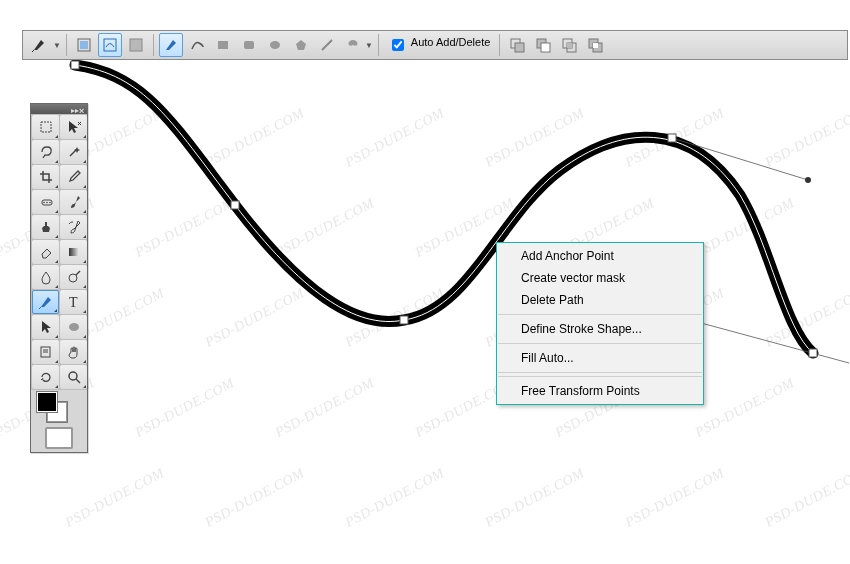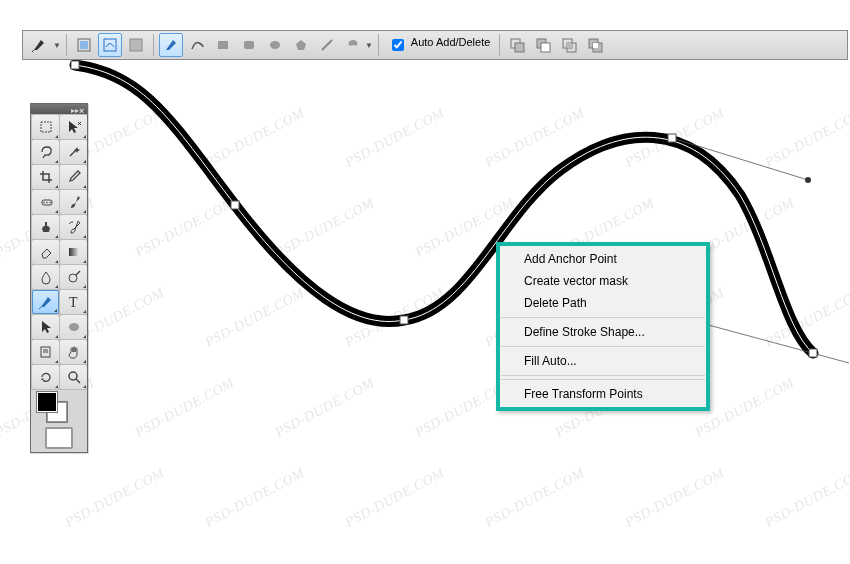--- a/index.html
+++ b/index.html
@@ -16,21 +16,21 @@
 .tool-hdr span{width:6px;height:6px;display:inline-block}
 .tool-grid{display:grid;grid-template-columns:27px 27px;gap:1px;padding:1px;background:#bdbdbd}
 .tool{width:27px;height:24px;background:linear-gradient(#efefef,#dcdcdc);display:flex;align-items:center;justify-content:center;position:relative;border-radius:2px}
 .tool.sel{background:linear-gradient(#cfe9ff,#a7d4ff);border:1px solid #4f93d6;width:25px;height:22px}
 .tool .tri{position:absolute;right:1px;bottom:1px;width:0;height:0;border-left:3px solid transparent;border-bottom:3px solid #444}
 .swatches{padding:4px 6px 2px 6px;position:relative;height:28px}
 .sw-fg{position:absolute;left:6px;top:2px;width:18px;height:18px;background:#000;border:1px solid #fff;outline:1px solid #777;z-index:2}
 .sw-bg{position:absolute;left:16px;top:12px;width:18px;height:18px;background:#fff;border:1px solid #999;outline:1px solid #777;z-index:1}
 .qmask{padding:3px;display:flex;justify-content:center}
 .qmask .qm{width:24px;height:18px;border:2px solid #999;border-radius:2px;background:#fff}
-.ctx-menu{position:absolute;left:496px;top:242px;width:206px;background:#f1f1f1;border:4px solid #14b8a6;box-shadow:2px 2px 4px rgba(0,0,0,.25);z-index:10;padding:2px 0}
+.ctx-menu{position:absolute;left:496px;top:242px;width:206px;background:#f1f1f1;border:1px solid #14b8a6;box-shadow:2px 2px 4px rgba(0,0,0,.25);z-index:10;padding:2px 0}
 .ctx-item{height:22px;line-height:22px;padding:0 24px;color:#000;font-size:12px;cursor:default}
 .ctx-item.dis{color:#9b9b9b}
 .ctx-item.hi{background:#a8d8ff}
 .ctx-sep{height:1px;background:#d0d0d0;margin:3px 1px}
 svg{display:block}
 </style>
 </head>
 <body>
 
 <div class="canvas-area">

